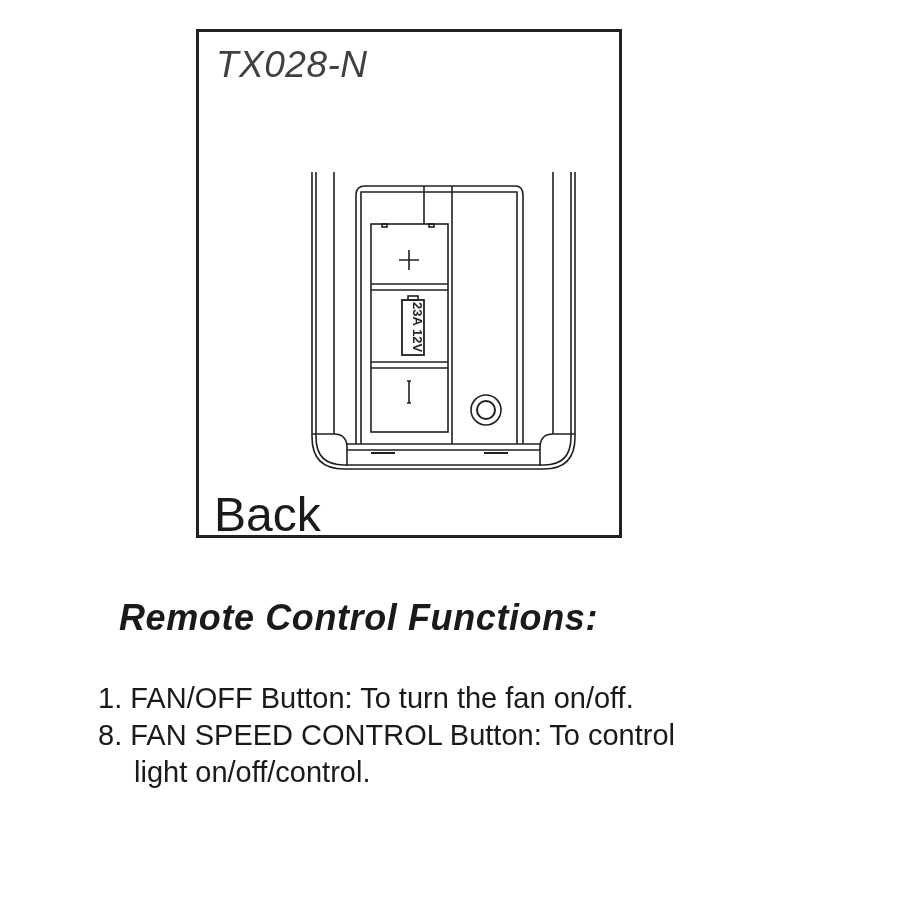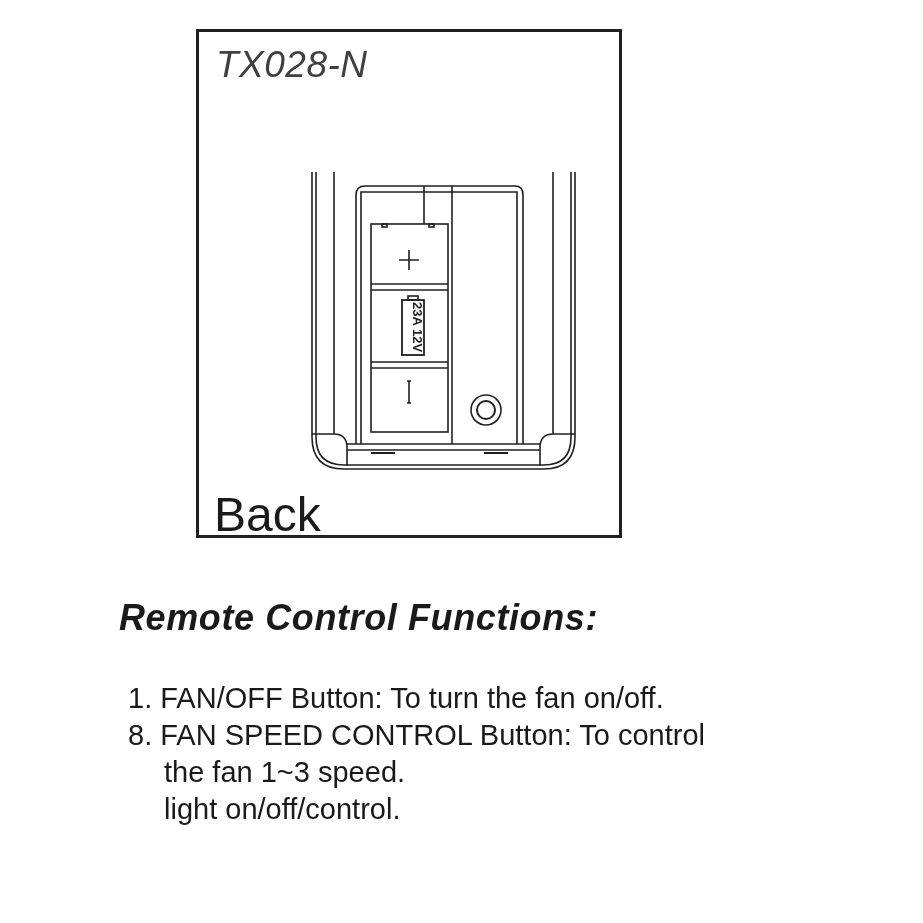--- a/index.html
+++ b/index.html
@@ -2,21 +2,21 @@
 <html><head>
   <meta charset="utf-8">
   <style>
     html, body { margin:0; padding:0; background:#ffffff; }
     body { width:923px; height:923px; position:relative; overflow:hidden; font-family:"Liberation Sans", sans-serif; color:#1a1a1a; }
     .frame { position:absolute; left:196px; top:29px; width:420px; height:503px; border:3px solid #231f20; box-sizing:content-box; }
     .model { position:absolute; left:17px; top:12px; font-size:37px; font-style:italic; letter-spacing:0.5px; color:#404040; }
     .back { position:absolute; left:15px; top:455px; font-size:48px; color:#1a1a1a; }
     .remote-svg { position:absolute; left:0; top:0; }
     .heading { position:absolute; left:119px; top:597px; font-size:36px; font-weight:bold; font-style:italic; letter-spacing:0.6px; color:#1a1a1a; }
-    .list { position:absolute; left:98px; top:680px; font-size:29px; line-height:37px; color:#1a1a1a;margin-left:30px; }
+    .list { position:absolute; left:98px; top:680px; font-size:29px; line-height:37px; color:#1a1a1a; }
     .list .line { white-space:nowrap; }
     .list .indent { padding-left:36px; }
   </style>
 </head>
 <body>
 
 <div class="frame">
   <div class="model">TX028-N</div>
 
   <svg class="remote-svg" width="420" height="503" viewBox="0 0 420 503">
@@ -64,15 +64,14 @@
   </svg>
 
   <div class="back">Back</div>
 </div>
 
 <div class="heading">Remote Control Functions:</div>
 
 <div class="list">
   <div class="line">1. FAN/OFF Button: To turn the fan on/off.</div>
   <div class="line">8. FAN SPEED CONTROL Button: To control</div>
-  <div class="line indent">the fan 1~3 speed.</div>
   <div class="line indent">light on/off/control.</div>
 </div>
 
 </body></html>

